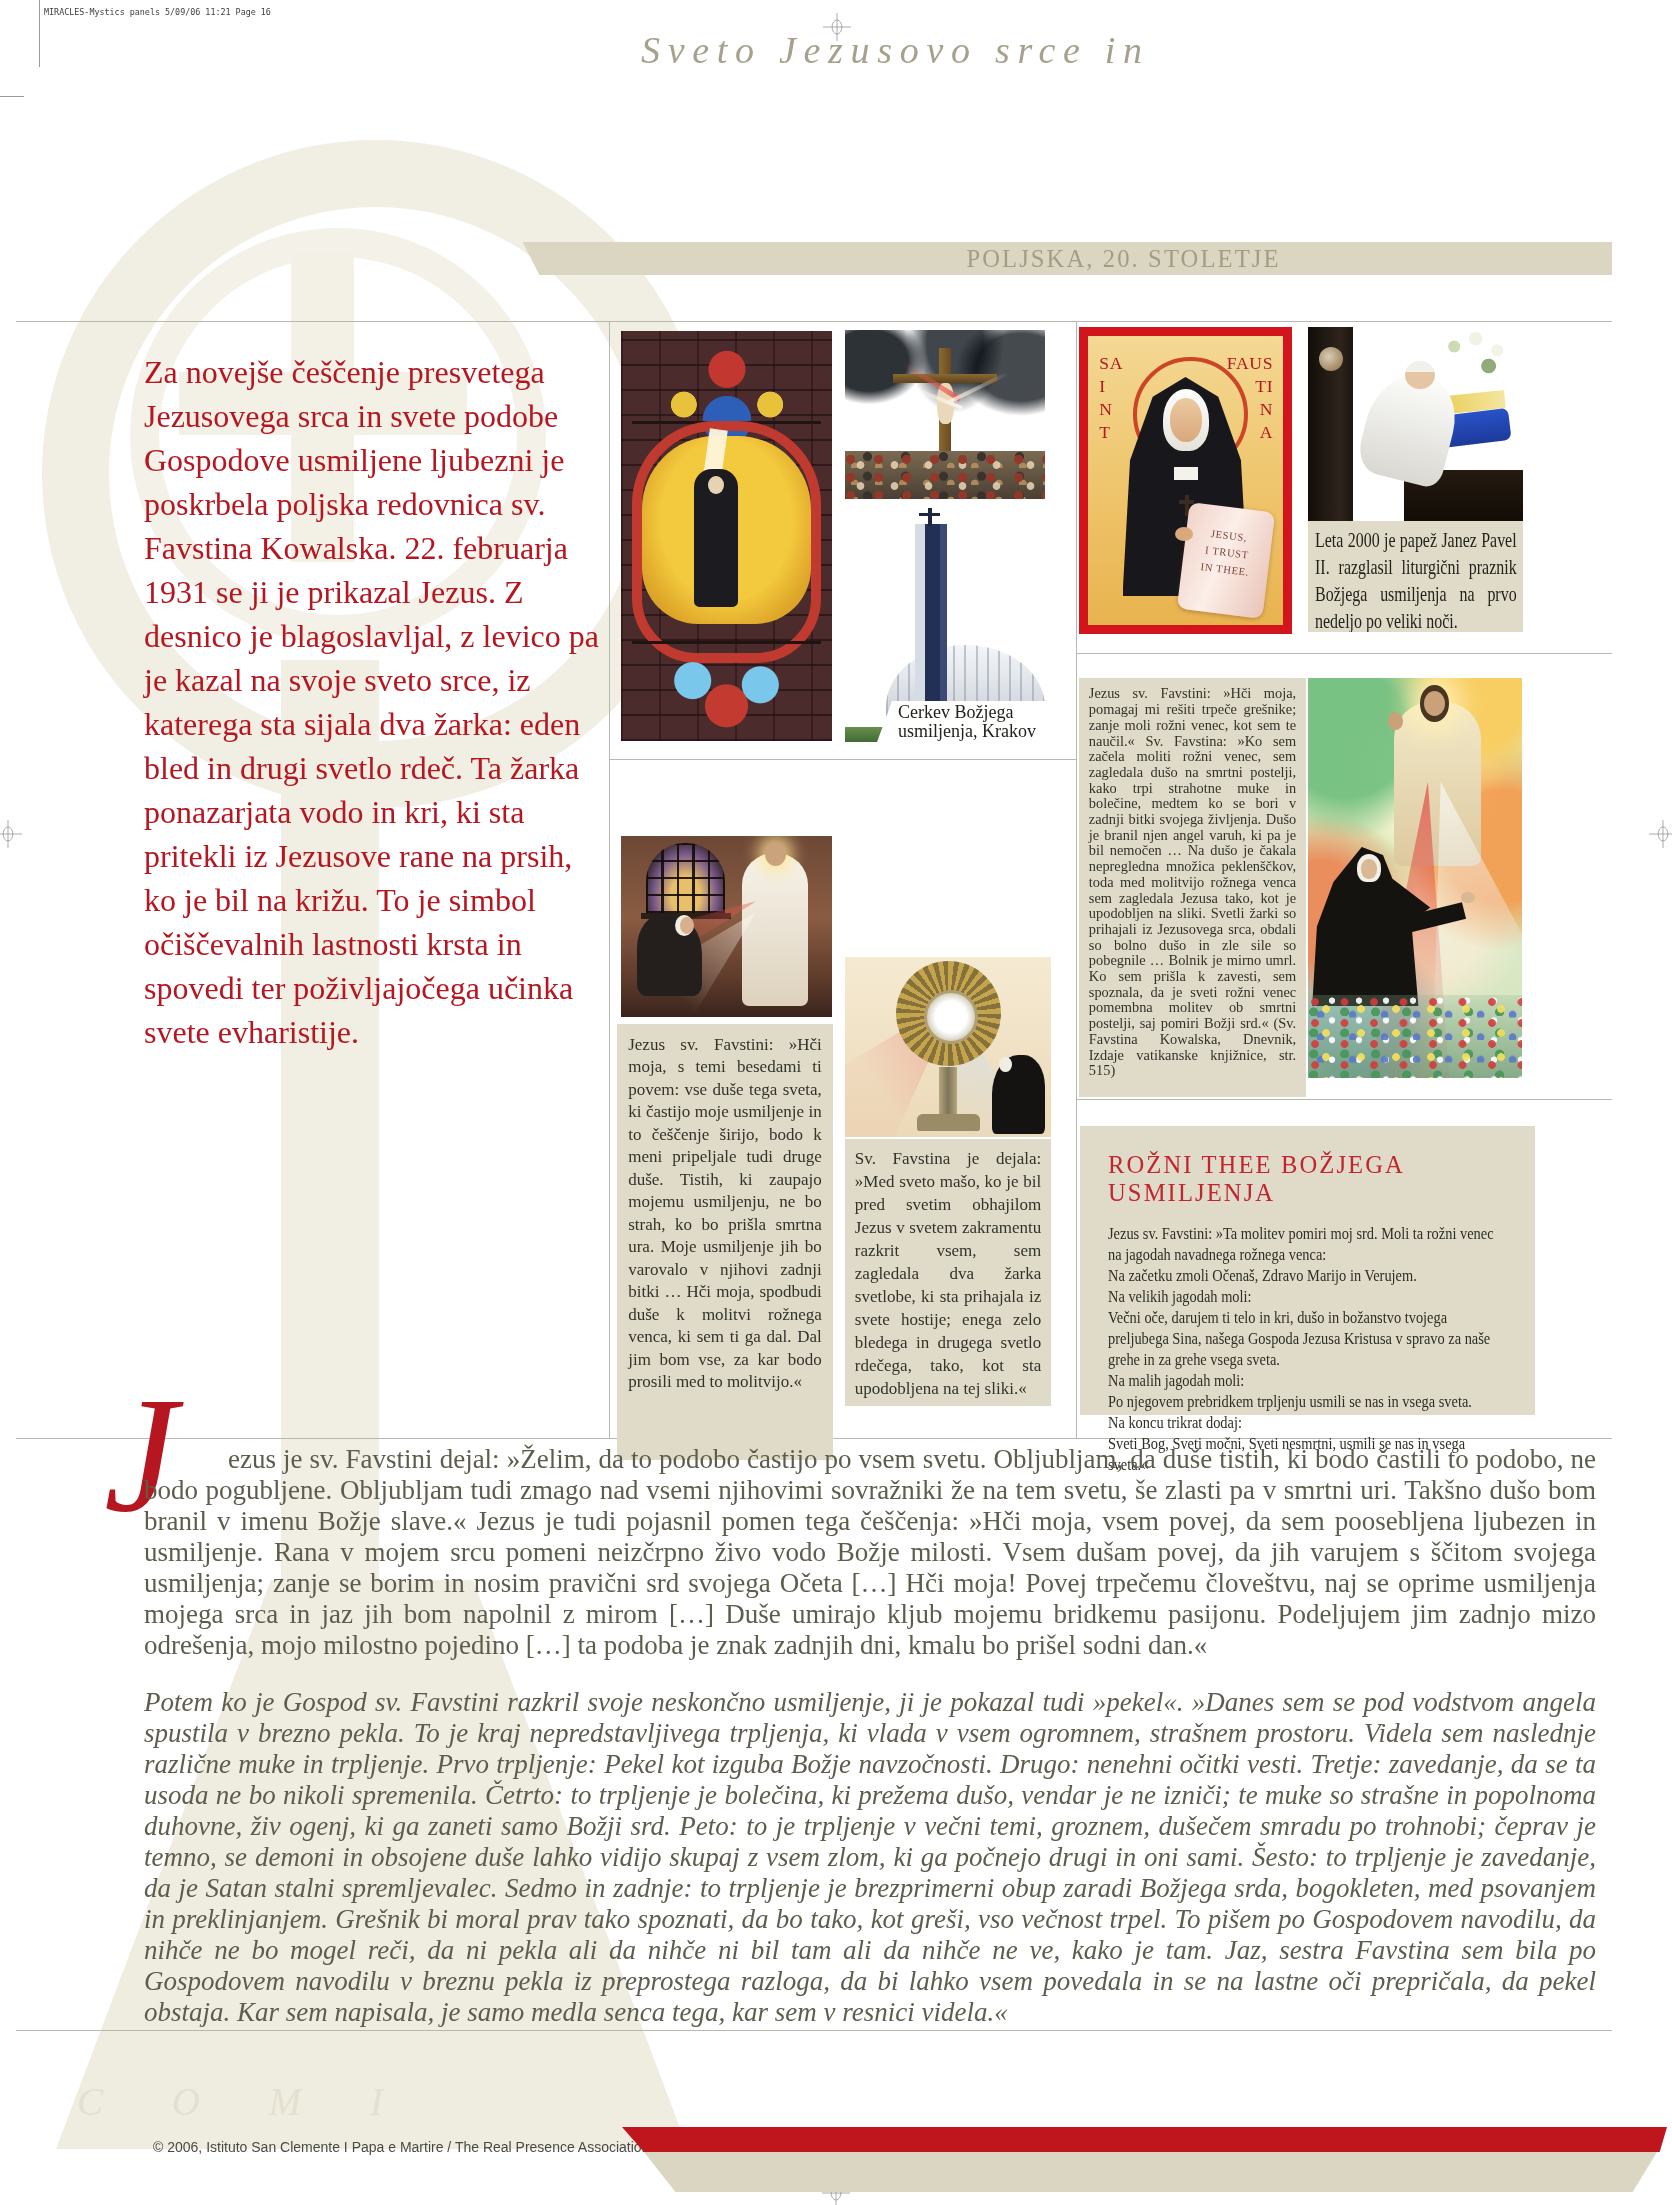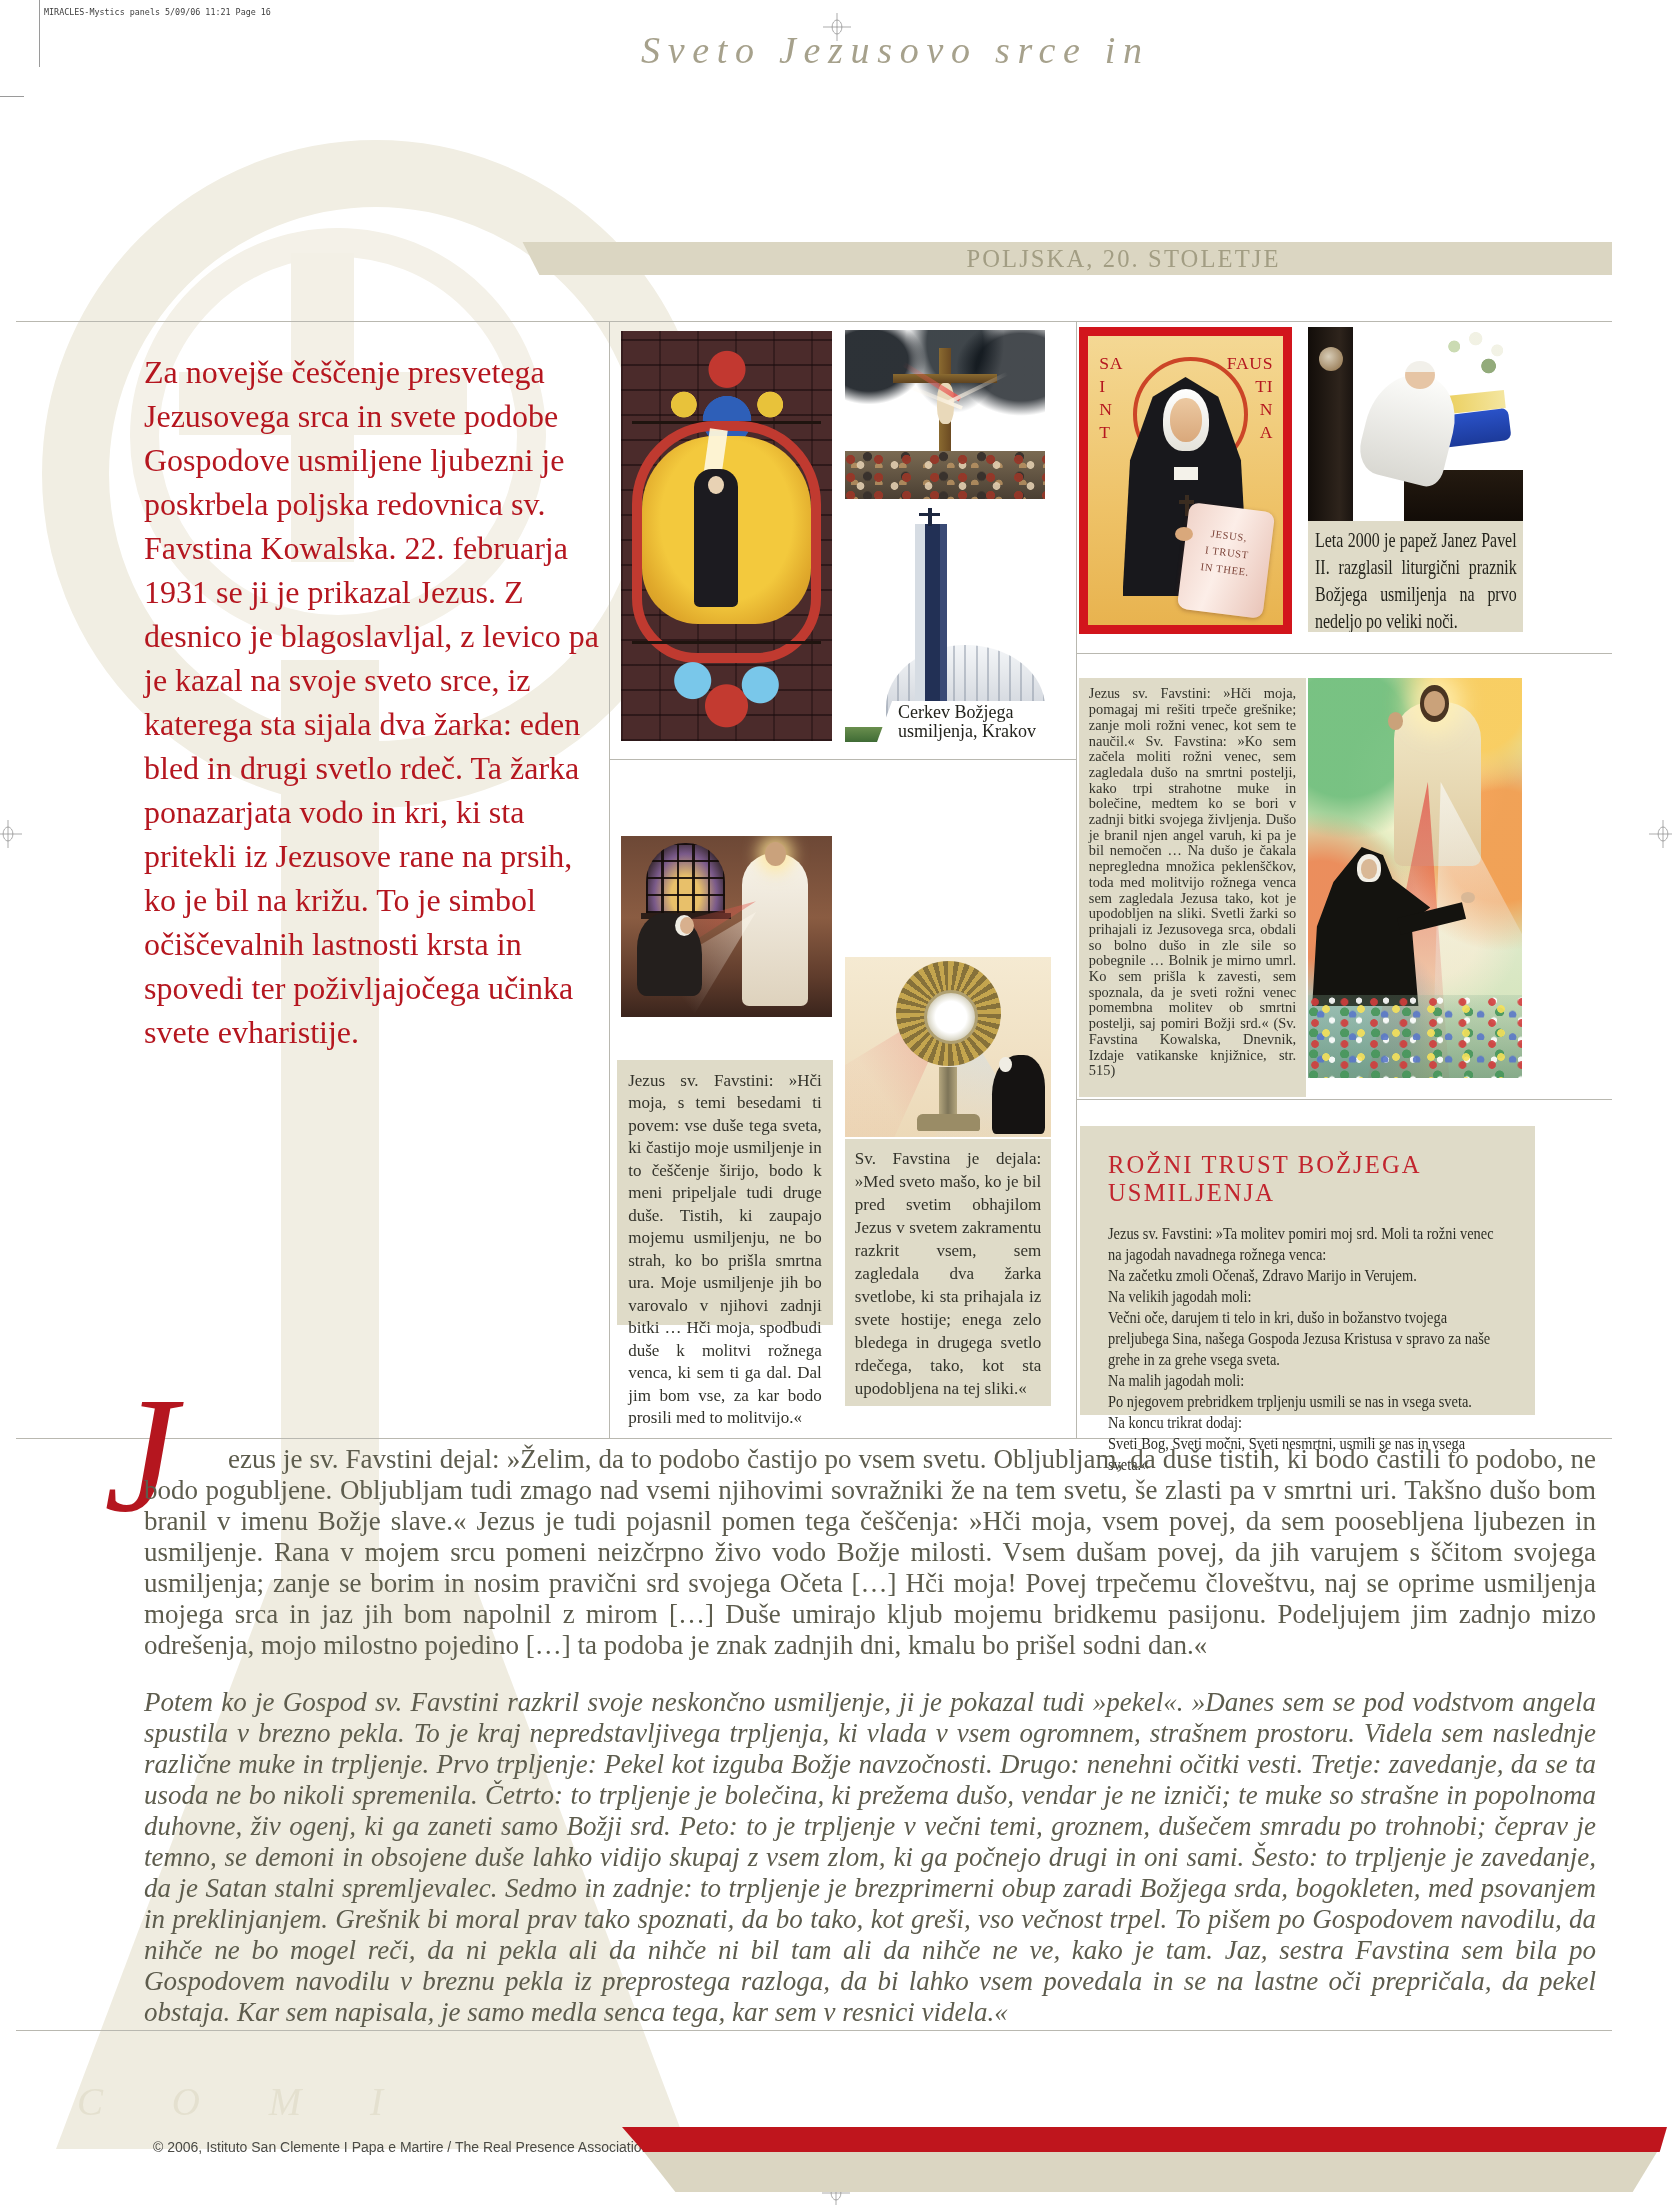--- a/index.html
+++ b/index.html
@@ -36,22 +36,22 @@
                 transform:scale(0.94,1.08);letter-spacing:0.7px;white-space:nowrap;}
   .strip{left:490px;top:242px;width:1122px;height:33px;background:#dbd6c2;
          clip-path:polygon(2.9% 0,100% 0,100% 100%,4.4% 100%);text-align:center;}
   .strip-text{margin-left:145px;font-size:24.6px;line-height:34px;color:#a29d83;letter-spacing:2.1px;}
 
   
   .intro{left:144px;top:350px;width:465px;font-size:32px;line-height:44px;color:#b5161f;}
 
   
   .capbox{background:#dfdbc8;color:#33332b;text-align:justify;}
-  .cap1{left:617px;top:1024px;width:216px;height:265px;padding:9.8px 11.2px;box-sizing:border-box;
-        font-size:17px;line-height:22.5px;margin-top:36px;}
+  .cap1{left:617px;top:1024px;width:216px;height:436px;padding:9.8px 11.2px;box-sizing:border-box;
+        font-size:17px;line-height:22.5px;}
   .cap2{left:845px;top:1139px;width:206px;height:267px;padding:8.4px 9.8px;box-sizing:border-box;
         font-size:17px;line-height:23px;}
   .diary{left:1079px;top:678px;width:227px;height:419px;padding:8.4px 9.8px;box-sizing:border-box;
          font-size:14.4px;line-height:15.7px;overflow:hidden;}
   .pope-cap{left:1308px;top:521px;width:215px;height:111px;padding:5.6px 7px;box-sizing:border-box;
             overflow:hidden;}
   .narrow{display:block;width:132%;transform:scaleX(0.76);transform-origin:0 0;
           font-size:21px;line-height:27px;color:#23231c;}
   .pre{white-space:pre-line;}
 
@@ -450,21 +450,21 @@
     <div class="dm-raywhite"></div>
     <div class="dm-nun"></div>
     <div class="dm-ncoif"></div>
     <div class="dm-nface"></div>
     <div class="dm-arm"></div>
     <div class="dm-nhand"></div>
     <div class="dm-meadow"></div>
   </div>
 
   <div class="abs rosary-box">
-    <div class="rosary-title">ROŽNI TRUST BOŽJEGA USMILJENJA</div>
+    <div class="rosary-title">ROŽNI THEE BOŽJEGA USMILJENJA</div>
     <div class="rosary-body">
       <span class="narrow2 pre">Jezus sv. Favstini: »Ta molitev pomiri moj srd. Moli ta rožni venec na jagodah navadnega rožnega venca:
 Na začetku zmoli Očenaš, Zdravo Marijo in Verujem.
 Na velikih jagodah moli:
 Večni oče, darujem ti telo in kri, dušo in božanstvo tvojega preljubega Sina, našega Gospoda Jezusa Kristusa v spravo za naše grehe in za grehe vsega sveta.
 Na malih jagodah moli:
 Po njegovem prebridkem trpljenju usmili se nas in vsega sveta.
 Na koncu trikrat dodaj:
 Sveti Bog, Sveti močni, Sveti nesmrtni, usmili se nas in vsega sveta.«</span>
     </div>

